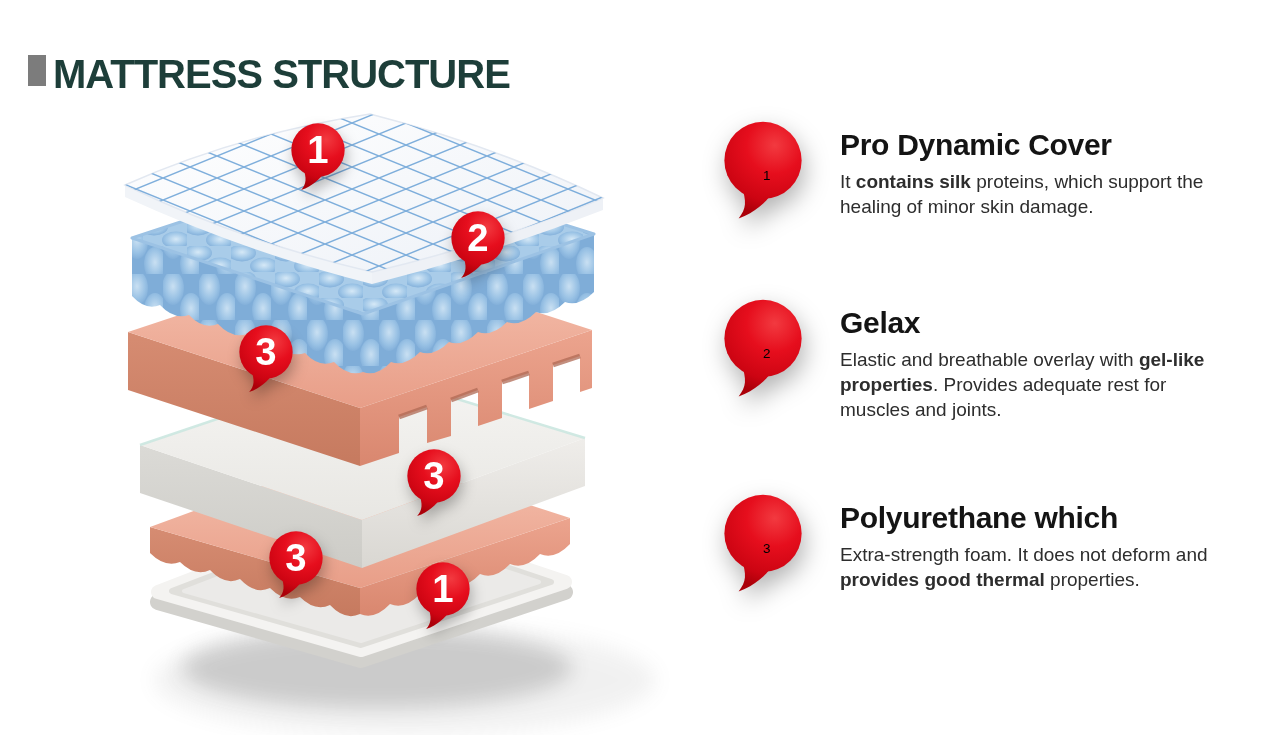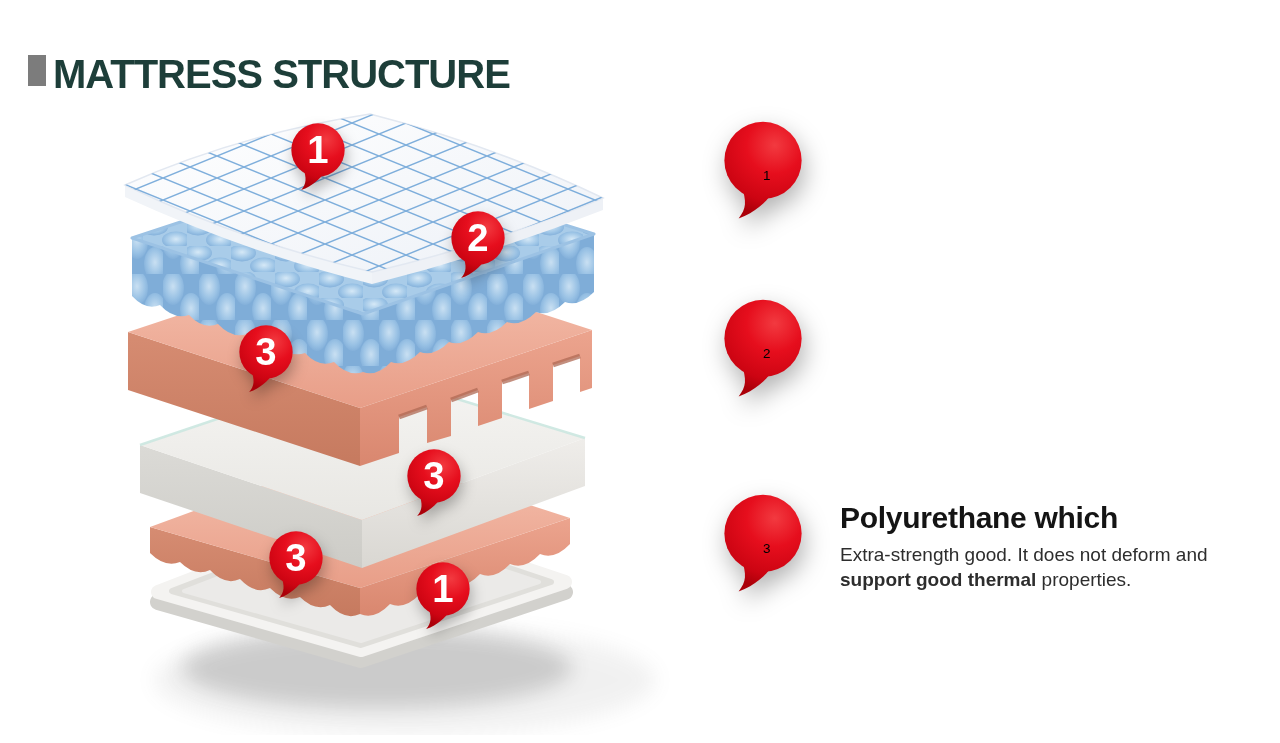--- a/index.html
+++ b/index.html
@@ -205,33 +205,41 @@
   </svg>
 </div>
 
 <div class="legend">
 
   <div class="legend-item" style="top:20px;">
     <svg class="badge-big" width="84" height="101" viewBox="0 0 100 120">
       <use href="#badgeShape"></use>
         <text x="50" y="71">1</text>
     </svg>
+    <div class="legend-text">
+      <h2 class="legend-title">Pro Dynamic Cover</h2>
+      <p class="legend-desc"><span>It </span><span class="b">contains silk</span><span> proteins, which support the healing of minor skin damage.</span></p>
+    </div>
   </div>
 
   <div class="legend-item" style="top:198px;">
     <svg class="badge-big" width="84" height="101" viewBox="0 0 100 120">
       <use href="#badgeShape"></use>
         <text x="50" y="71">2</text>
     </svg>
+    <div class="legend-text">
+      <h2 class="legend-title">Gelax</h2>
+      <p class="legend-desc"><span>Elastic and breathable overlay with </span><span class="b">gel-like properties</span><span>. Provides adequate rest for muscles and joints.</span></p>
+    </div>
   </div>
 
   <div class="legend-item" style="top:393px;">
     <svg class="badge-big" width="84" height="101" viewBox="0 0 100 120">
       <use href="#badgeShape"></use>
         <text x="50" y="71">3</text>
     </svg>
     <div class="legend-text">
       <h2 class="legend-title">Polyurethane which</h2>
-      <p class="legend-desc"><span>Extra-strength good. It does not deform and </span><span class="b">support good thermal</span><span> properties.</span></p>
+      <p class="legend-desc"><span>Extra-strength foam. It does not deform and </span><span class="b">provides good thermal</span><span> properties.</span></p>
     </div>
   </div>
 
 </div>
 
 </body></html>

